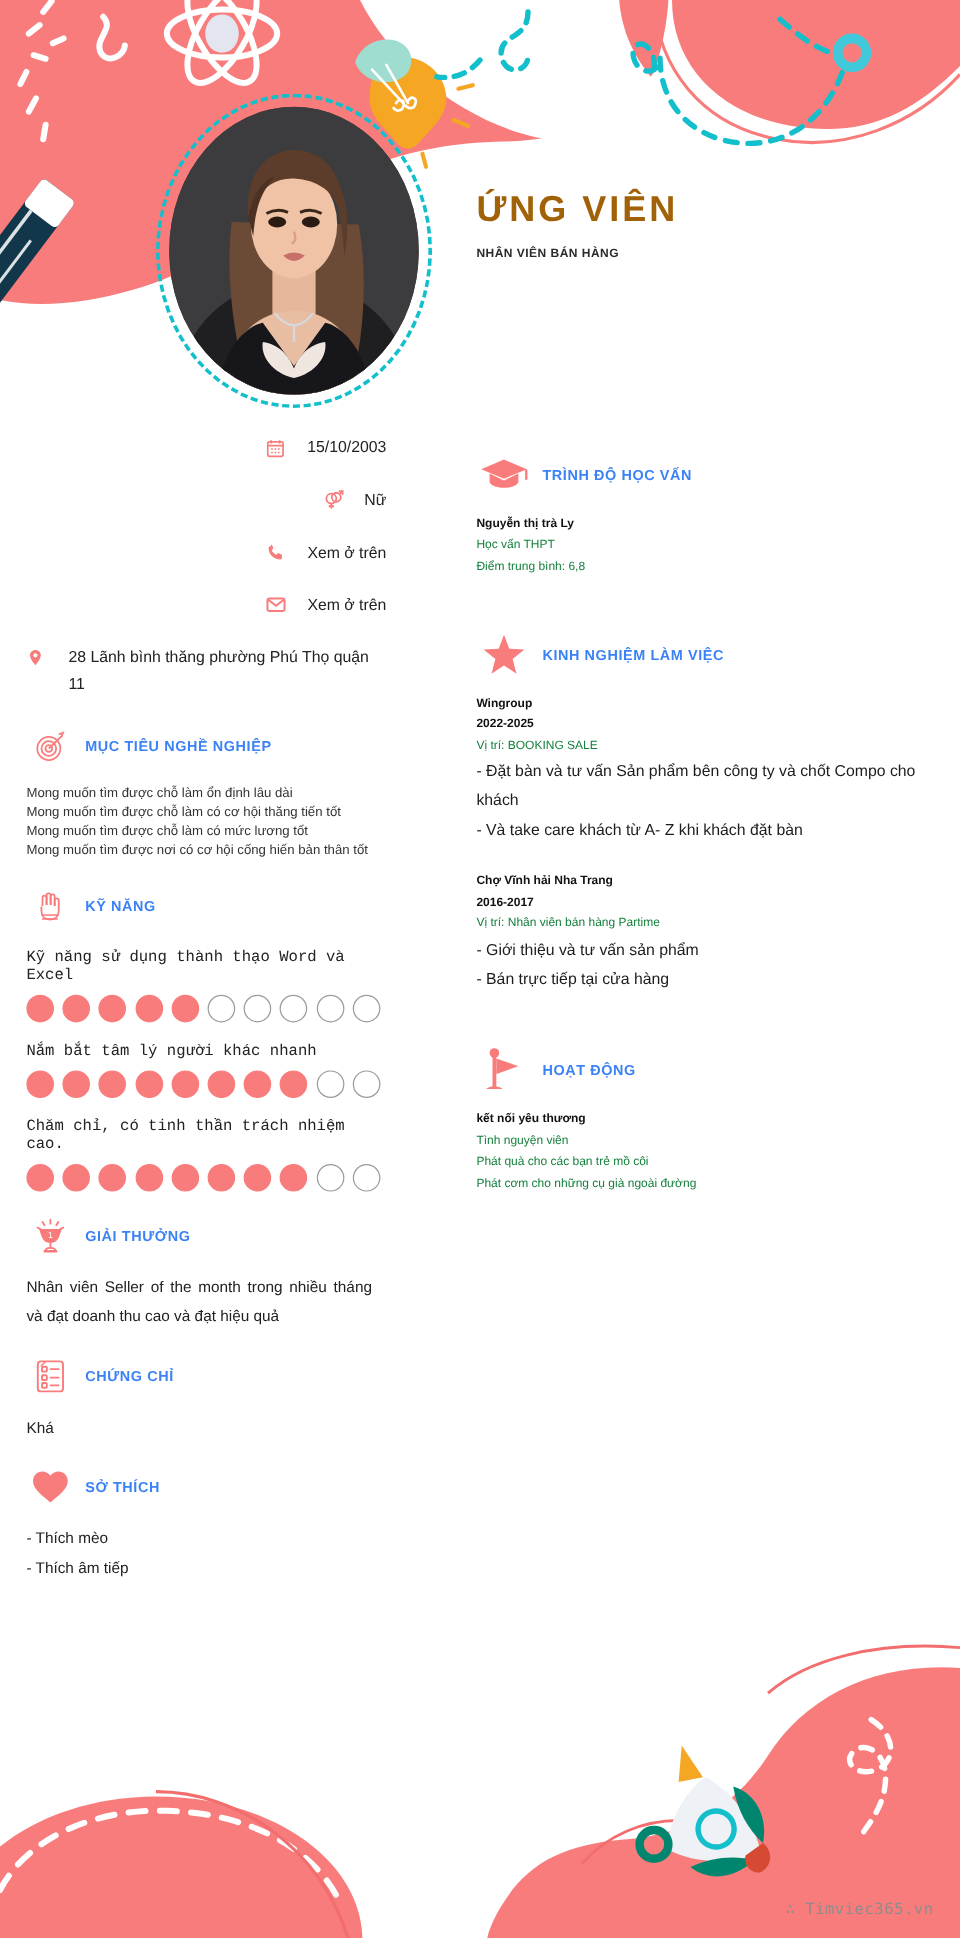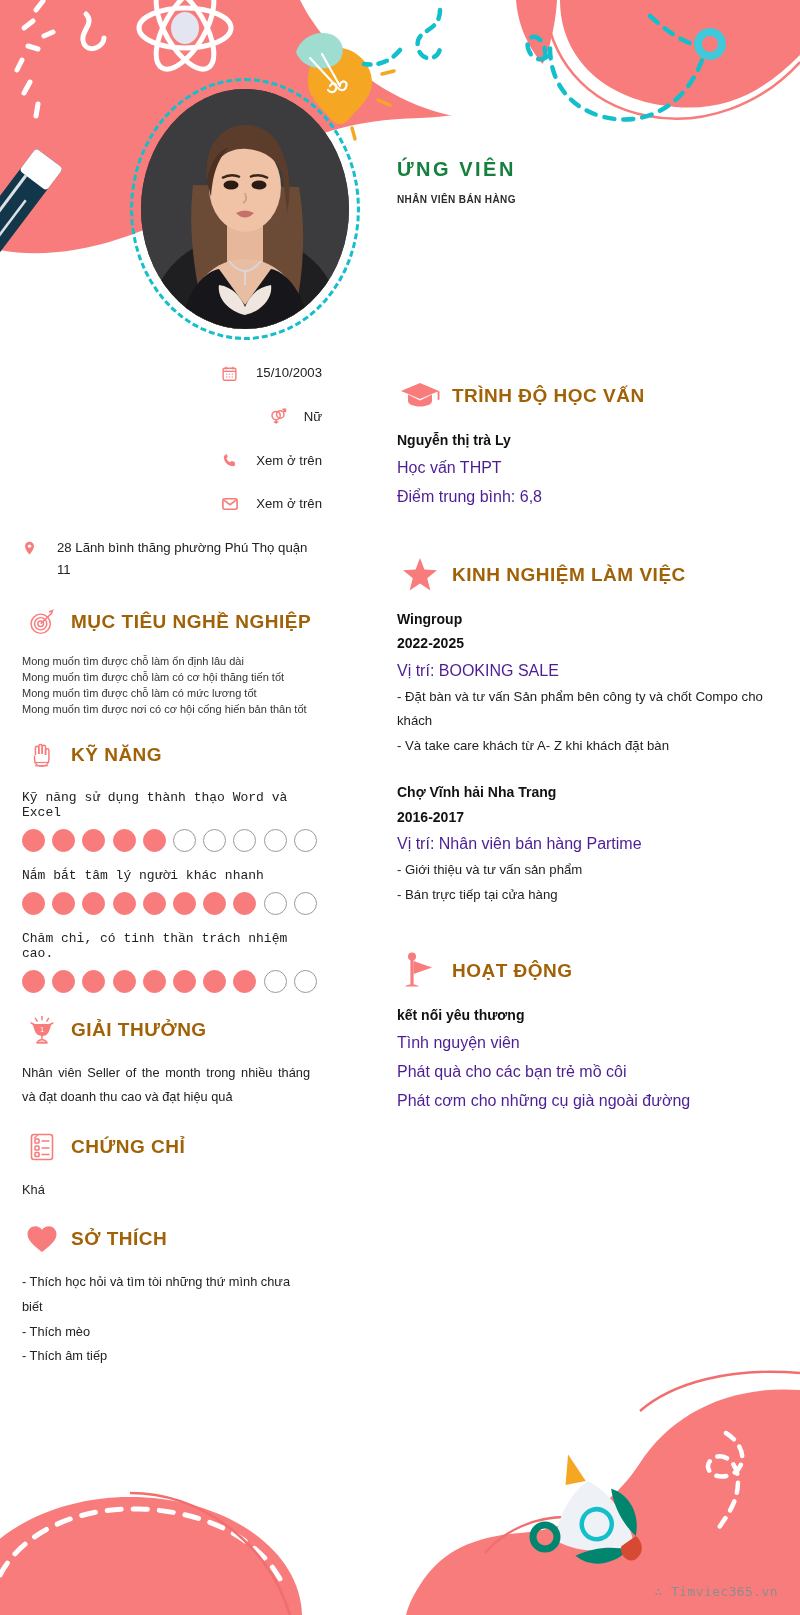--- a/index.html
+++ b/index.html
@@ -41,22 +41,22 @@
     width: 208px; height: 240px;
     border-radius: 50%;
     overflow: hidden;
     background: #3a3a3c;
   }
   .photo-inner svg { display:block; }
 
   
   .name-block { position: absolute; left: 397px; top: 158px; }
   .cand-name {
-    font-size: 20px; font-weight: 700; letter-spacing: 2.5px;
-    color: #15803d; line-height: 1.15;
+    font-size: 30px; font-weight: 700; letter-spacing: 2.5px;
+    color: #a16207; line-height: 1.15;
   }
   .cand-role {
     margin-top: 13px;
     font-size: 10px; font-weight: 600; letter-spacing: 0.4px;
     color: #2b2b2b;
   }
 
   
   .col-left  { position: absolute; left: 22px;  top: 362px; width: 300px; }
   .col-right { position: absolute; left: 397px; top: 358px; width: 372px; }
@@ -81,22 +81,22 @@
   .sec-head {
     display: flex; align-items: center;
     margin-top: 18px; margin-bottom: 12px;
   }
   .sec-ico {
     width: 40px; min-width: 40px; height: 38px;
     display: flex; align-items: center; justify-content: center;
     color: #F97C7C;
   }
   .sec-title {
-    font-size: 19px; font-weight: 700; letter-spacing: 0.5px;
-    color: #a16207; padding-left: 9px;
+    font-size: 12px; font-weight: 700; letter-spacing: 0.5px;
+    color: #3b82f6; padding-left: 9px;
   }
   .sec-head.rt .sec-ico { width: 46px; min-width: 46px; height: 40px; }
 
   
   .obj-body {
     font-size: 11px; color: #333; line-height: 1.48;
     text-align: justify; width: 290px; margin-top: 2px;
   }
 
   
@@ -113,22 +113,22 @@
   
   .body-just {
     font-size: 12.8px; color: #222; line-height: 1.92;
     text-align: justify; width: 288px;
   }
   .body-txt {
     font-size: 12.8px; color: #222; line-height: 1.92; width: 290px;
   }
 
   
-  .r-strong { font-size: 14px; font-weight: 700; color: #111; line-height: 1.75; }
-  .r-line   { font-size: 16px; color: #4c1d95; line-height: 1.82; }
+  .r-strong { font-size: 10px; font-weight: 700; color: #111; line-height: 1.75; }
+  .r-line   { font-size: 10px; color: #15803d; line-height: 1.82; }
   .r-wrap   { font-size: 13.2px; color: #1d1d1d; line-height: 1.85; width: 370px; }
   .gap-lg { height: 26px; }
 
   
   .footer-area {
     position: absolute; left: 0; top: 1285px;
     width: 800px; height: 330px; overflow: hidden;
   }
   .watermark {
     position: absolute; right: 22px; bottom: 16px;
@@ -422,21 +422,20 @@
 
     <div class="sec-head">
       <span class="sec-ico">
         <svg width="32" height="30" viewBox="0 0 32 30" fill="#F97C7C">
           <path d="M16 28C8 21.5 1.5 16.5 1.5 10.2 1.5 5.6 5 2.2 9.3 2.2c2.7 0 5.2 1.4 6.7 3.6 1.5-2.2 4-3.6 6.7-3.6 4.3 0 7.8 3.4 7.8 8 0 6.3-6.5 11.3-14.5 17.8z"></path>
         </svg>
       </span>
       <span class="sec-title">SỞ THÍCH</span>
     </div>
     <div class="body-txt">
-      <div>- Thích học hỏi và tìm tòi những thứ mình chưa biết</div>
       <div>- Thích mèo</div>
       <div>- Thích âm tiếp</div>
     </div>
   </div>
 
   <div class="col-right">
 
     <div class="sec-head rt">
       <span class="sec-ico">
         <svg width="40" height="30" viewBox="0 0 40 30" fill="#F97C7C">

